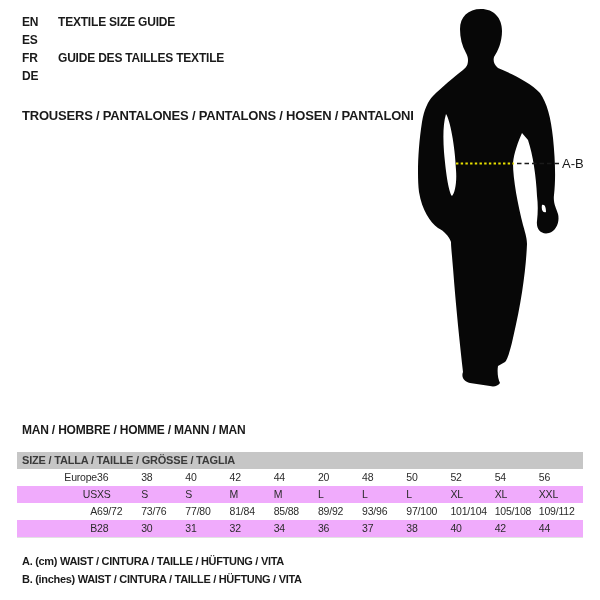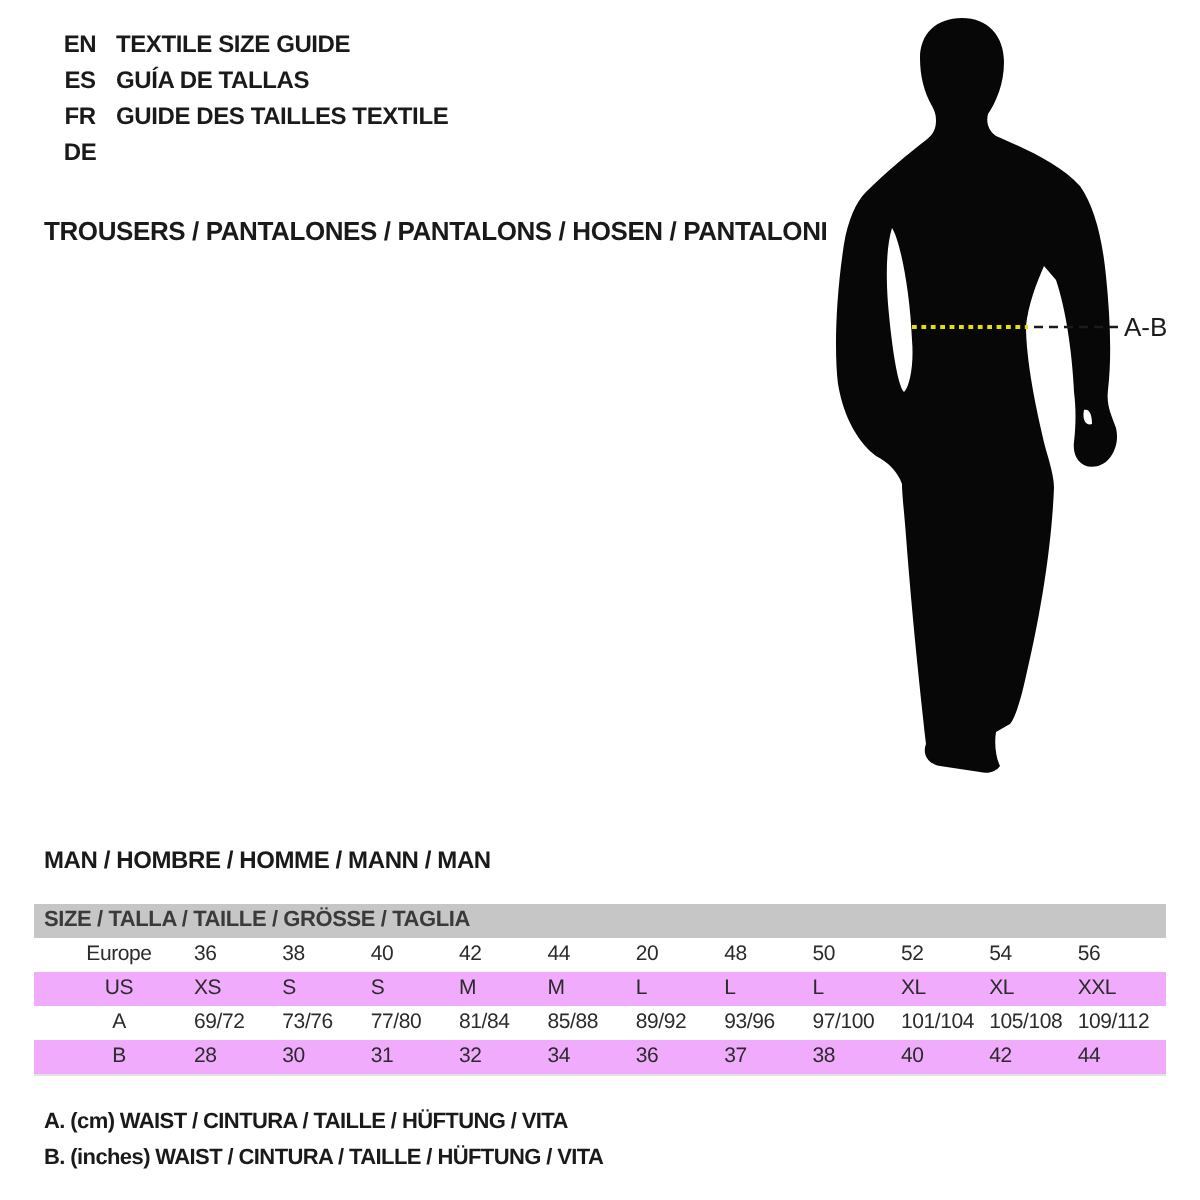--- a/index.html
+++ b/index.html
@@ -3,21 +3,21 @@
 <meta charset="utf-8">
 <style>
   * { margin:0; padding:0; box-sizing:border-box; }
   html,body { background:#fff; }
   .page {
     position:relative; width:600px; height:600px; background:#ffffff;
     font-family:"Liberation Sans", sans-serif; color:#1a1a1a; overflow:hidden;
   }
 
   
-  .lang-block { position:absolute; left:22px; top:13px;text-align:center; }
+  .lang-block { position:absolute; left:22px; top:13px; }
   .lang-row { display:flex; height:18px; line-height:18px; font-size:12px; font-weight:700; letter-spacing:-0.2px; }
   .lang-code { width:36px; }
   .lang-label { white-space:nowrap; }
 
   .category-title {
     position:absolute; left:22px; top:108px; font-size:13px; font-weight:700;
     letter-spacing:-0.2px; white-space:nowrap;
   }
 
   
@@ -32,40 +32,39 @@
   }
 
   
   .size-table { position:absolute; left:17px; top:452px; width:566px; border-bottom:1px solid #e2e2e2; }
   .size-table-header {
     height:17px; line-height:17px; background:#c6c6c6; color:#3a3a3a;
     font-size:11px; font-weight:700; padding-left:5px; letter-spacing:-0.2px;
   }
   .size-row { display:grid; grid-template-columns:80px repeat(11, 1fr); height:17px; line-height:17px; font-size:10.5px; color:#2b2b2b; letter-spacing:-0.2px; }
   .size-row.alt { background:#f0abfc; }
-  .size-row .row-label { text-align:center; padding-left:5px; }
+  .size-row .row-label { text-align:right; padding-left:5px; }
   .size-row .cell { text-align:left; white-space:nowrap; }
 
   
   .notes-block { position:absolute; left:22px; top:552px; }
   .note-line { height:18px; line-height:18px; font-size:11px; font-weight:700; letter-spacing:-0.3px; white-space:nowrap; }
 </style>
 </head>
 <body>
 
 <div class="page">
 
   <div class="lang-block">
     <div class="lang-row">
       <span class="lang-code">EN</span>
       <span class="lang-label">TEXTILE SIZE GUIDE</span>
     </div>
     <div class="lang-row">
       <span class="lang-code">ES</span>
-      <span class="lang-label">GUÍA DE TALLAS</span>
     </div>
     <div class="lang-row">
       <span class="lang-code">FR</span>
       <span class="lang-label">GUIDE DES TAILLES TEXTILE</span>
     </div>
     <div class="lang-row">
       <span class="lang-code">DE</span>
     </div>
   </div>
 

